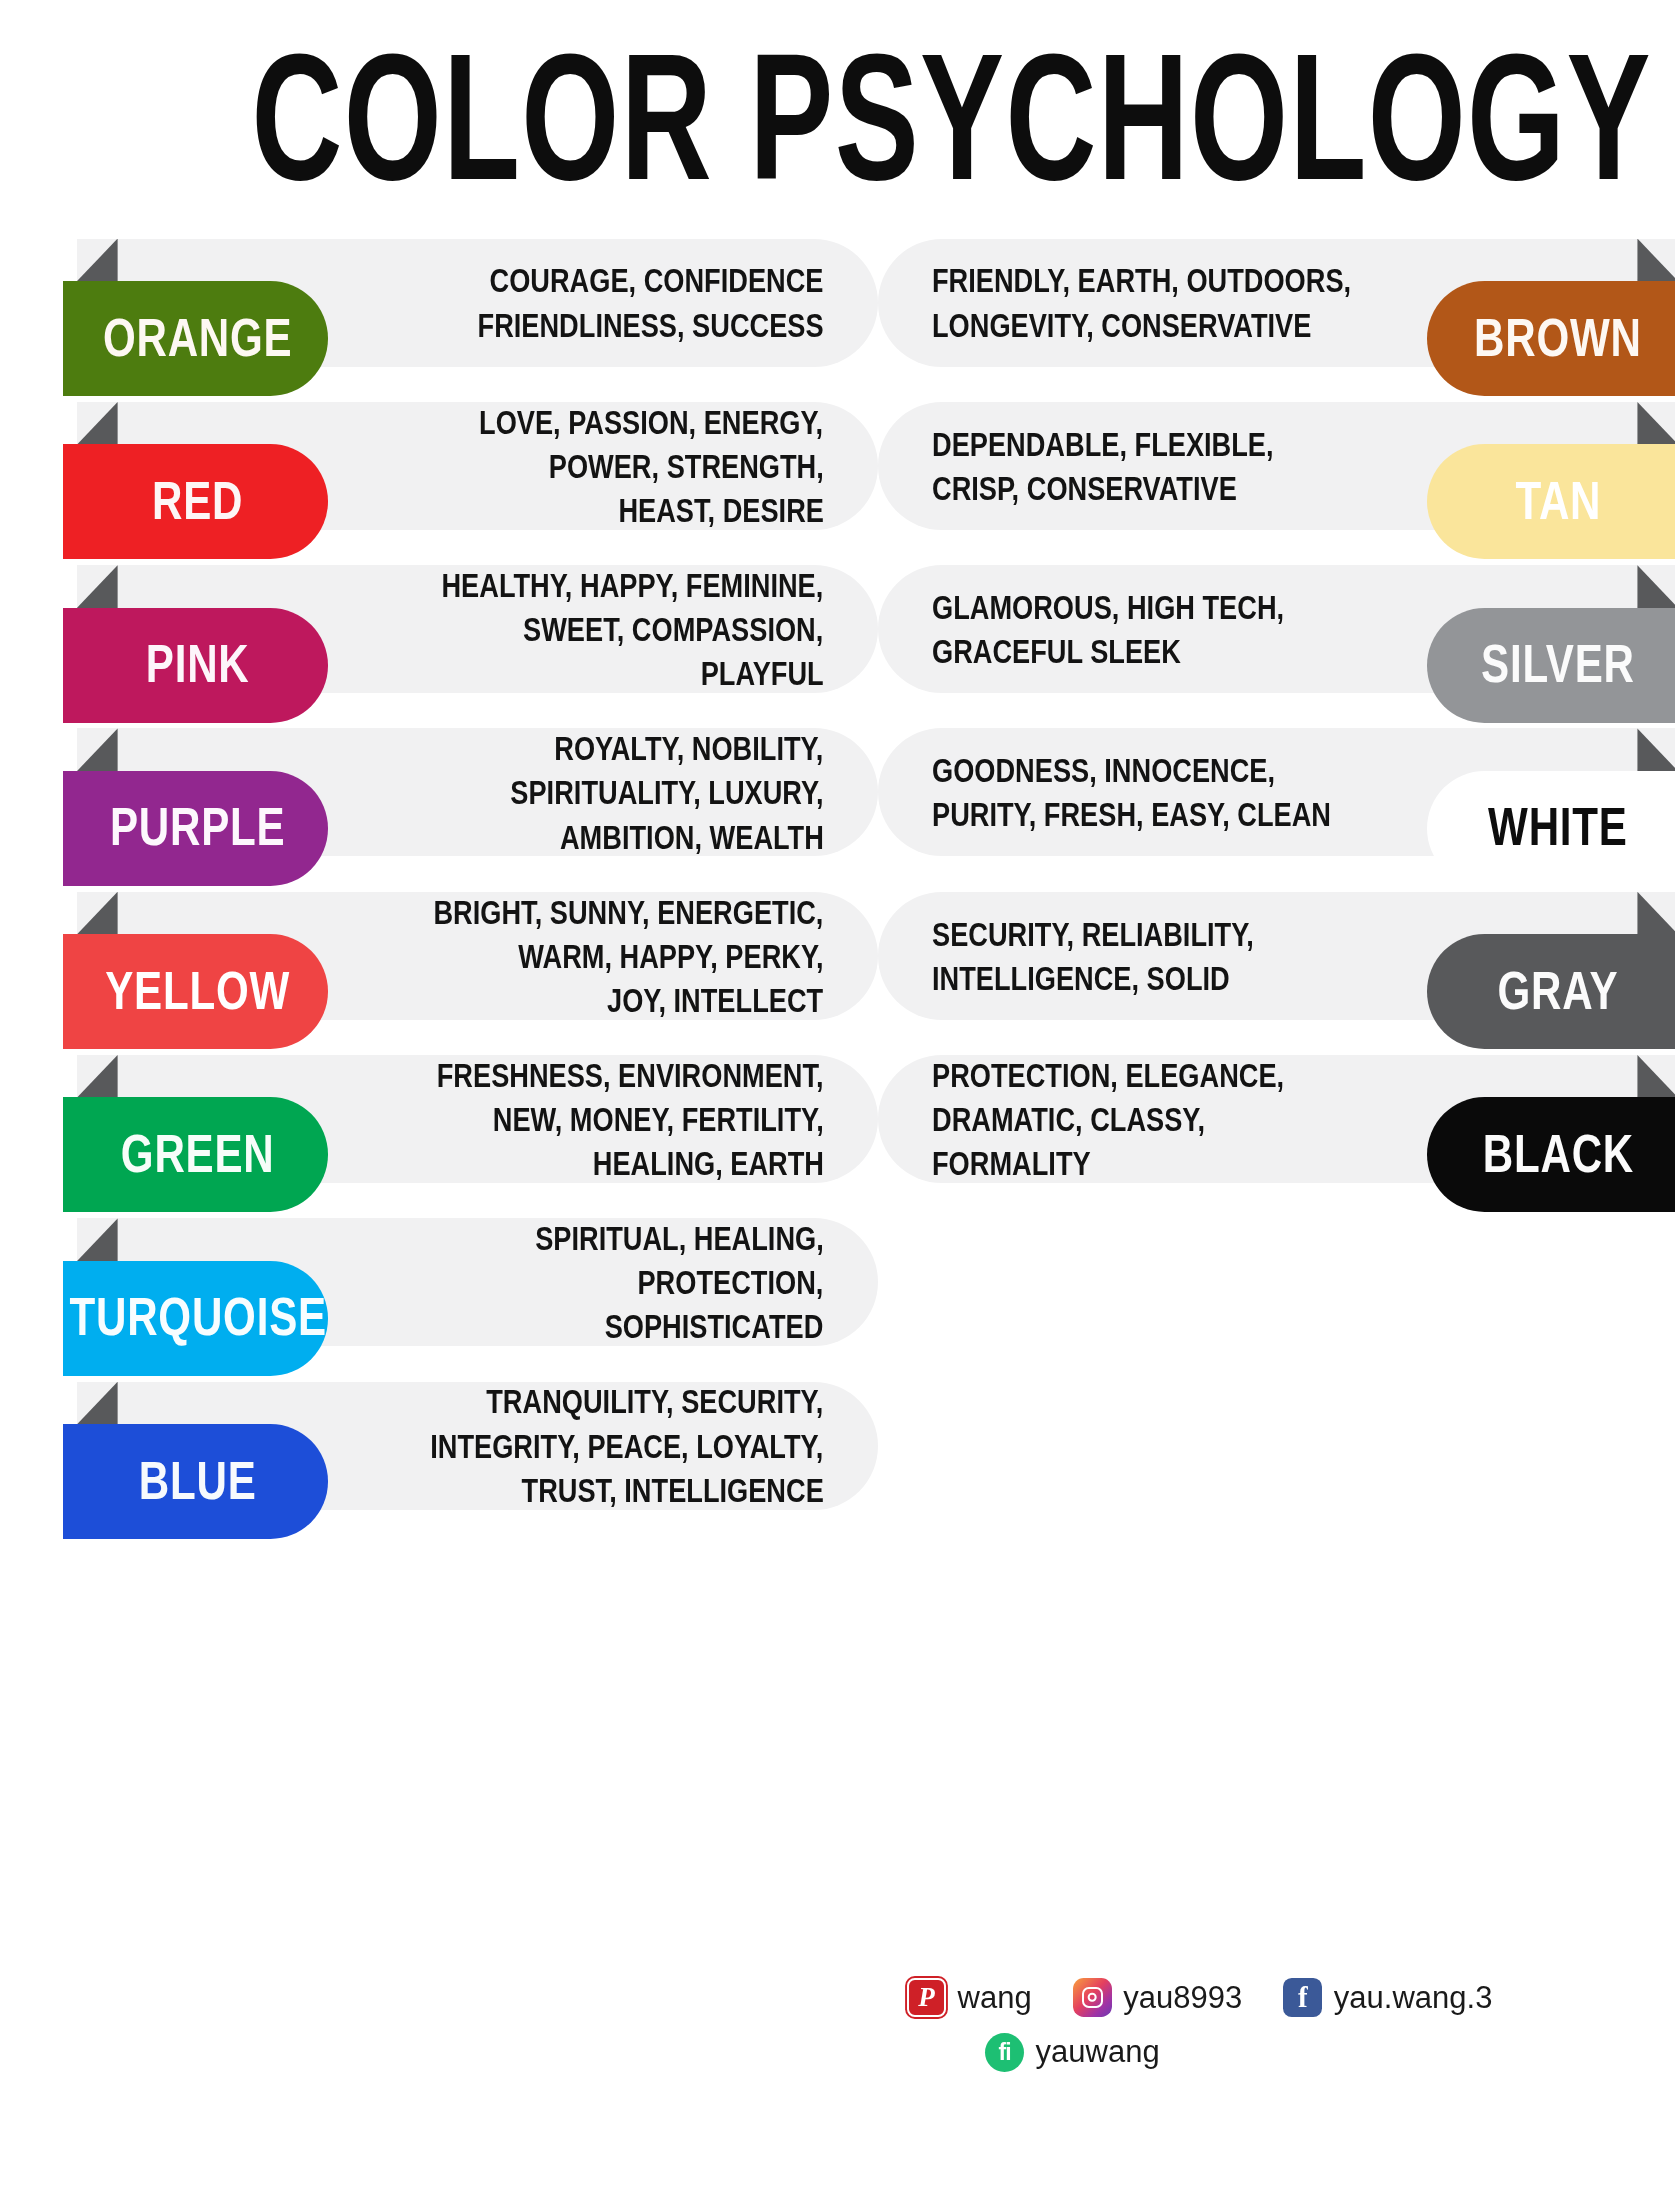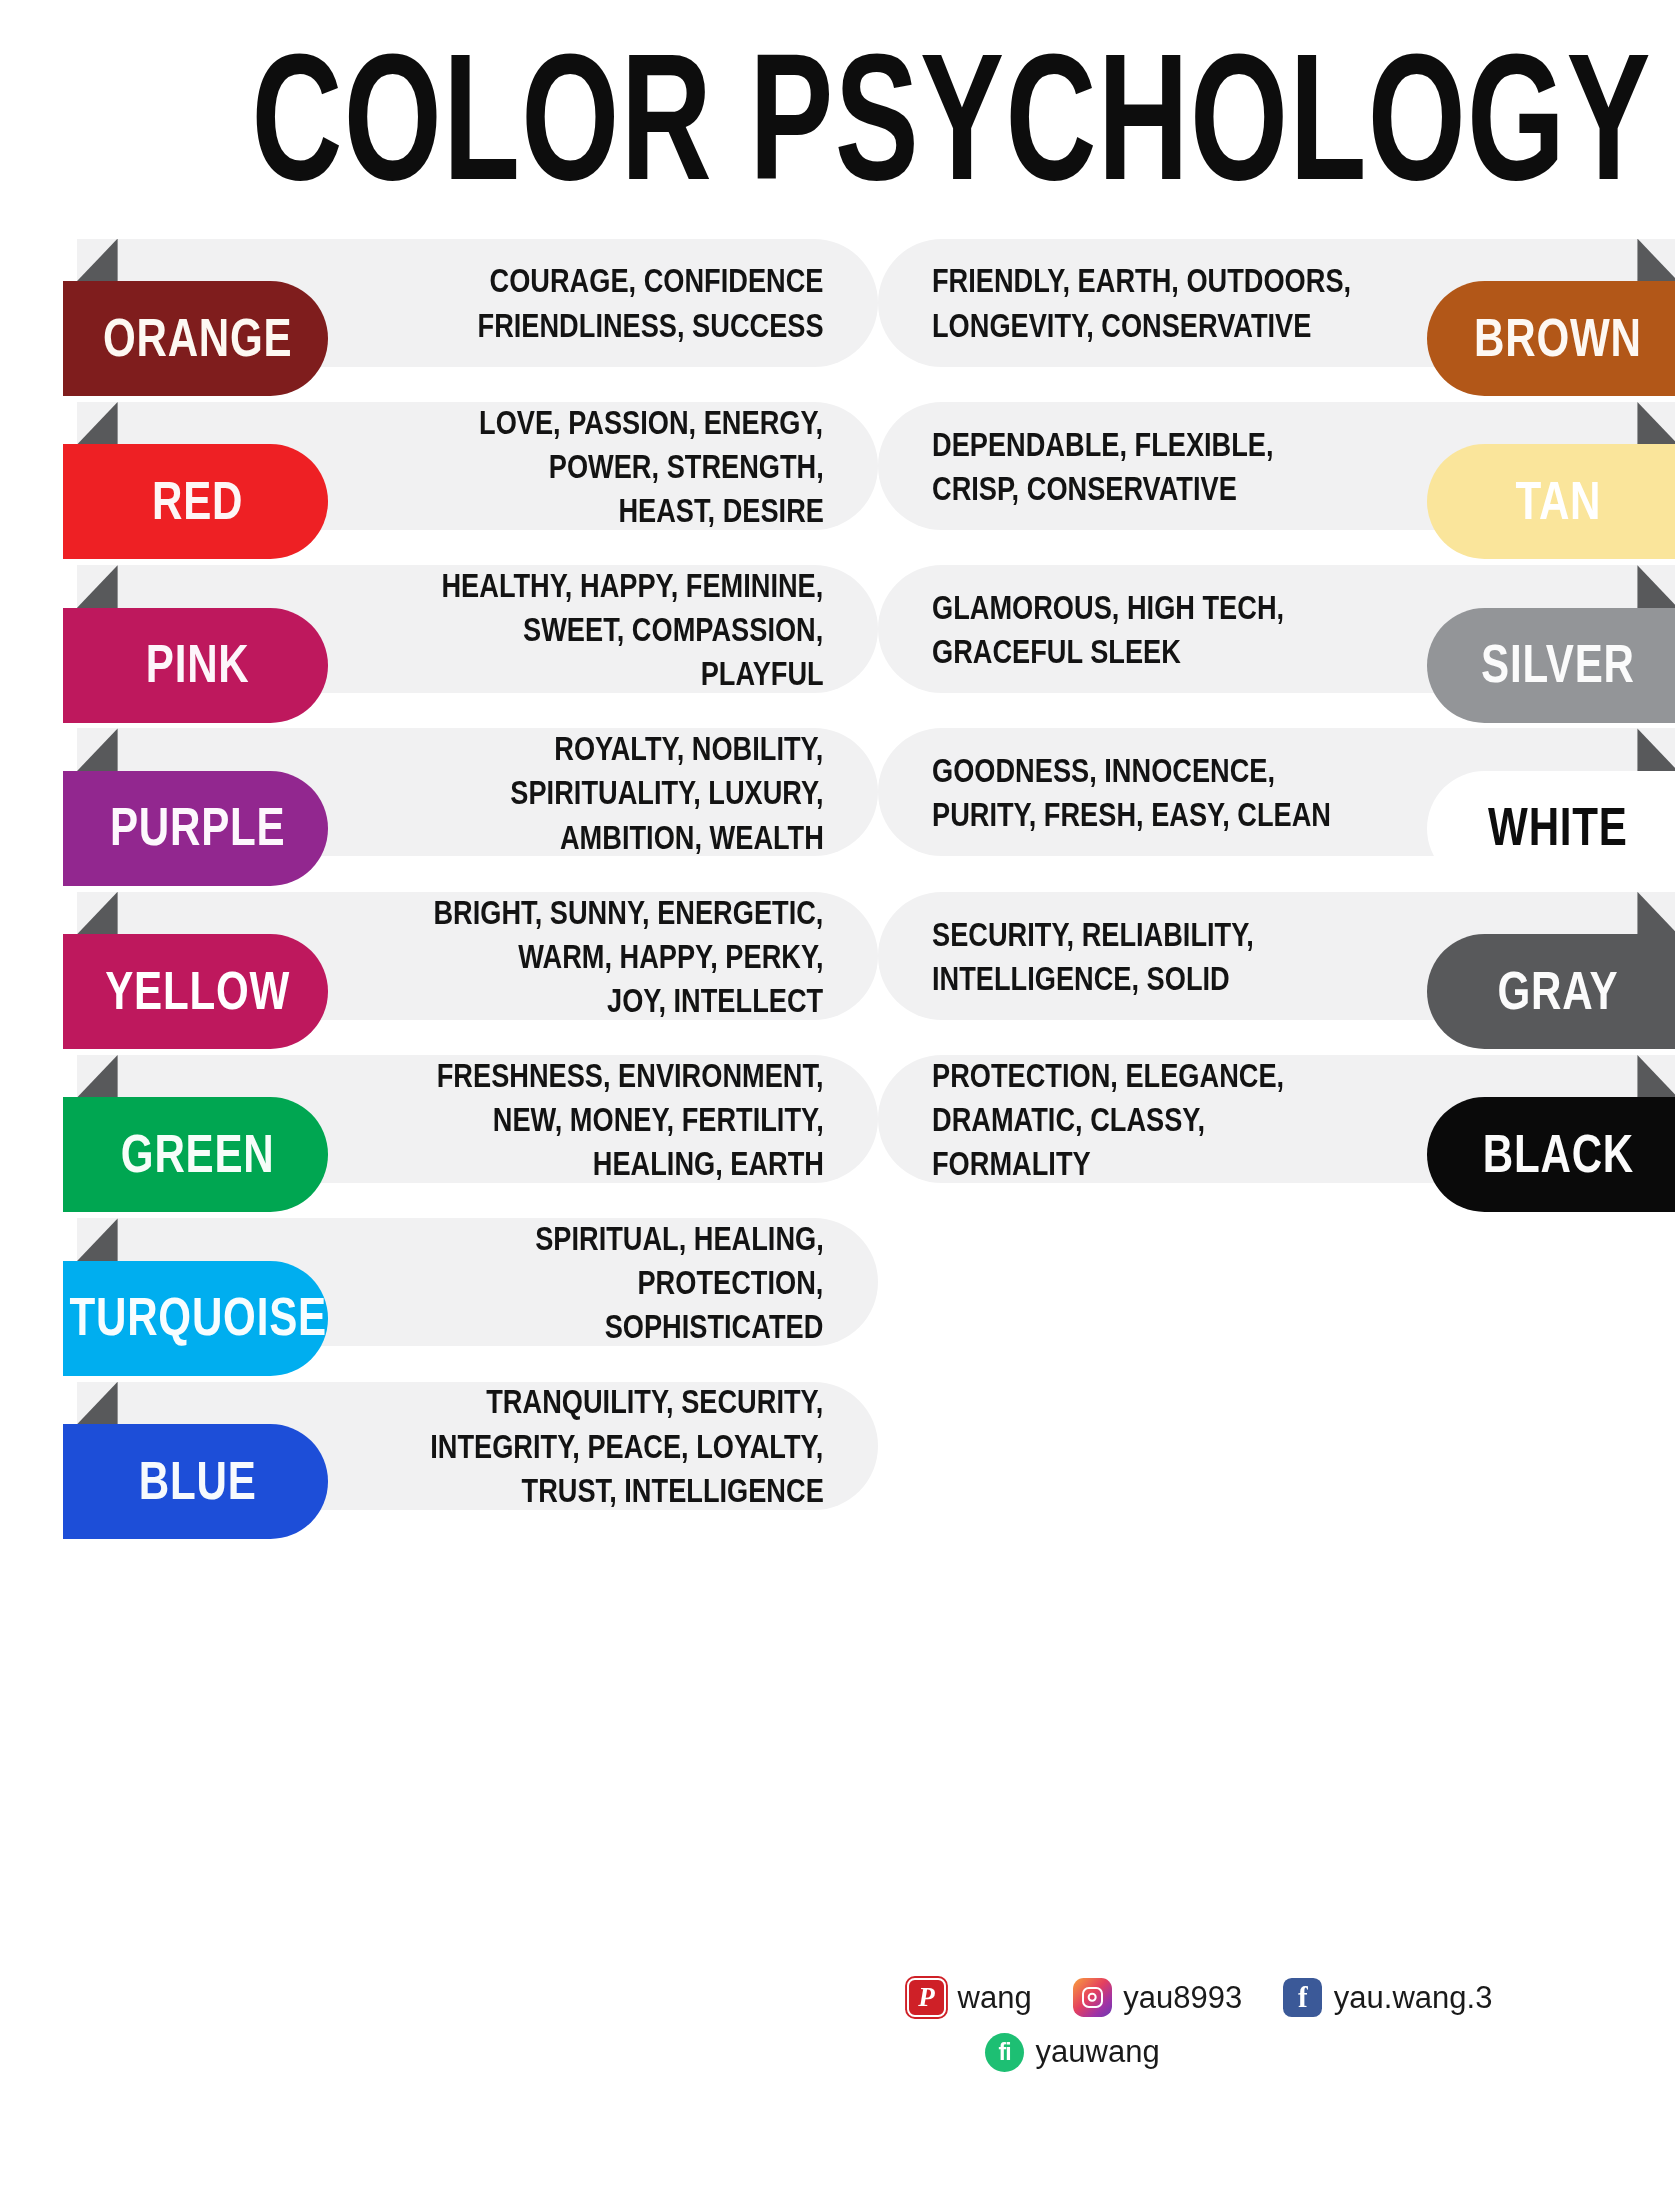--- a/index.html
+++ b/index.html
@@ -160,21 +160,21 @@
 <div id="board">
   <div class="col-wrap">
     <div class="col col-left" id="col-left">
         <div class="row row-l">
           <div class="card" style="background: rgb(241, 241, 242);"></div>
           <div class="fold" style="background: rgb(88, 89, 91);"></div>
           <div class="desc">
             <span>COURAGE, CONFIDENCE</span>
             <span>FRIENDLINESS, SUCCESS</span>
           </div>
-          <div class="pill" style="background: #7f1d1d;">
+          <div class="pill" style="background: #4d7c0f;">
             <span class="pill-label" style="color: rgb(253, 248, 242);">ORANGE</span>
           </div>
         </div>
         <div class="row row-l">
           <div class="card" style="background: rgb(241, 241, 242);"></div>
           <div class="fold" style="background: rgb(88, 89, 91);"></div>
           <div class="desc">
             <span>LOVE, PASSION, ENERGY,</span>
             <span>POWER, STRENGTH,</span>
             <span>HEAST, DESIRE</span>
@@ -208,21 +208,21 @@
           </div>
         </div>
         <div class="row row-l">
           <div class="card" style="background: rgb(241, 241, 242);"></div>
           <div class="fold" style="background: rgb(88, 89, 91);"></div>
           <div class="desc">
             <span>BRIGHT, SUNNY, ENERGETIC,</span>
             <span>WARM, HAPPY, PERKY,</span>
             <span>JOY, INTELLECT</span>
           </div>
-          <div class="pill" style="background: #be185d;">
+          <div class="pill" style="background: #ef4444;">
             <span class="pill-label" style="color: rgb(255, 255, 255);">YELLOW</span>
           </div>
         </div>
         <div class="row row-l">
           <div class="card" style="background: rgb(241, 241, 242);"></div>
           <div class="fold" style="background: rgb(88, 89, 91);"></div>
           <div class="desc">
             <span>FRESHNESS, ENVIRONMENT,</span>
             <span>NEW, MONEY, FERTILITY,</span>
             <span>HEALING, EARTH</span>

